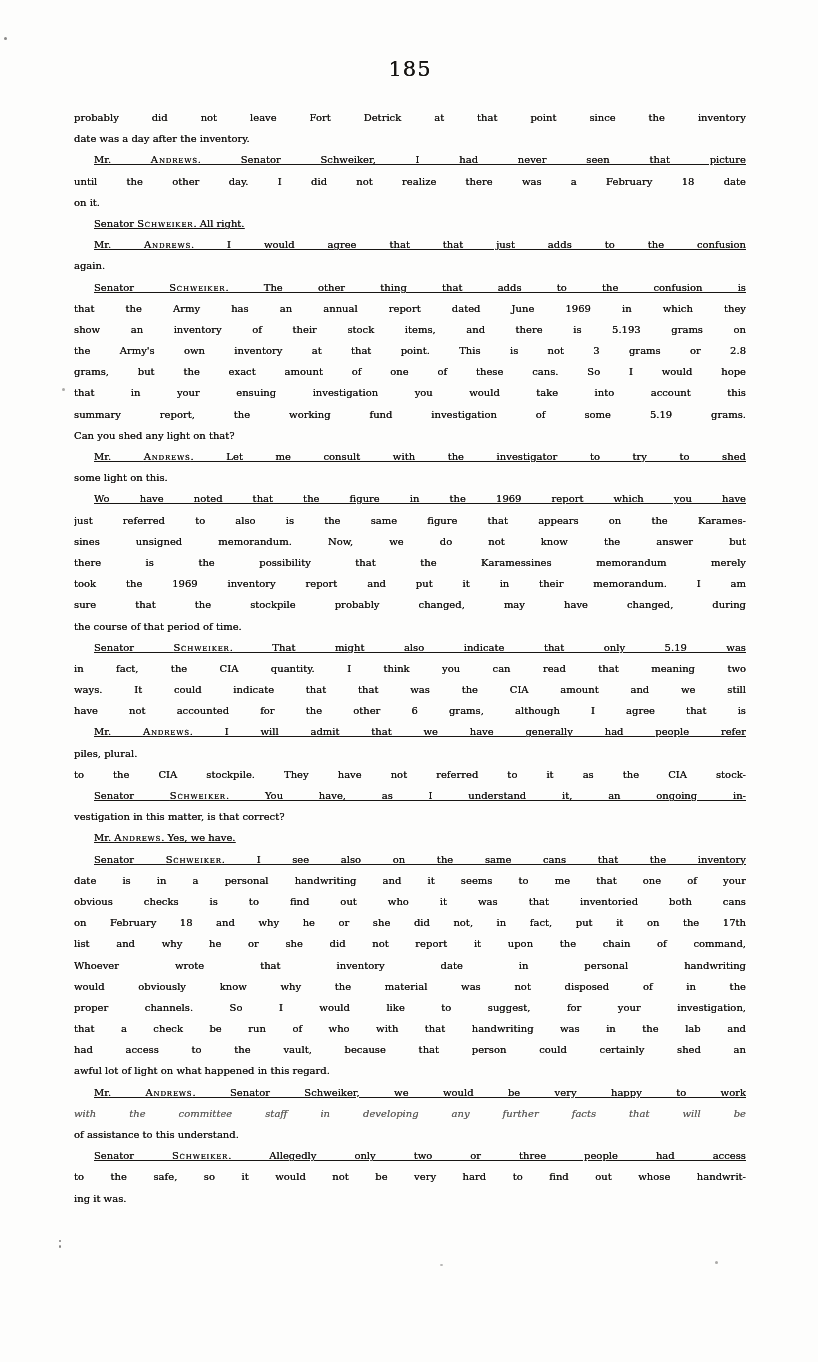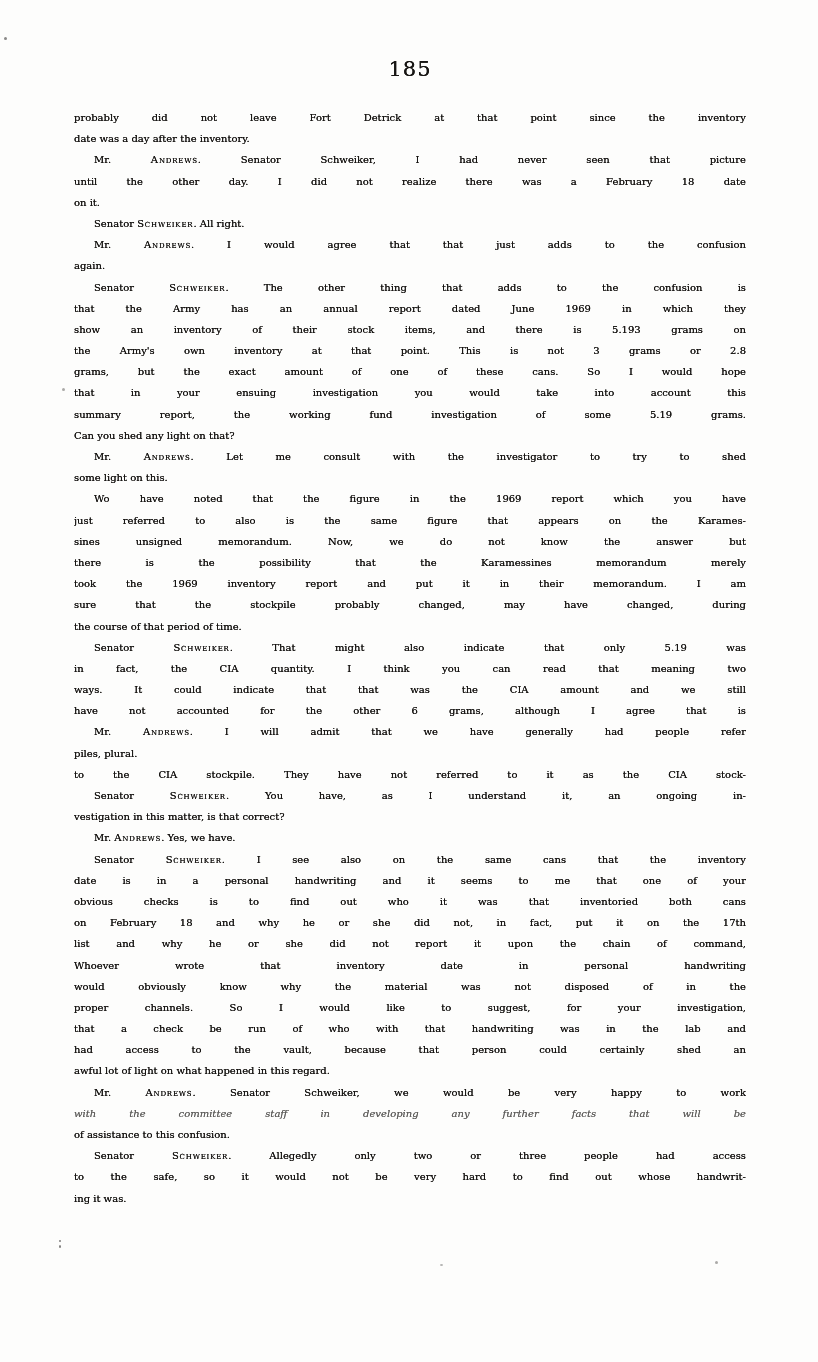--- a/index.html
+++ b/index.html
@@ -43,20 +43,21 @@
   .line {
     text-align: justify;
     text-align-last: justify;
     overflow: hidden;
   }
   .line.last {
     text-align-last: left;
   }
   .line.indent {
     text-indent: 20px;
+    text-decoration: underline;
   }
   .line.faded {
     opacity: 0.68;
     filter: blur(0.35px);
     font-style: italic;
   }
   .sc {
     font-variant: small-caps;
     letter-spacing: 0.8px;
   }
@@ -138,21 +139,21 @@
         <div class="line">Whoever wrote that inventory date in personal handwriting</div>
         <div class="line">would obviously know why the material was not disposed of in the</div>
         <div class="line">proper channels. So I would like to suggest, for your investigation,</div>
         <div class="line">that a check be run of who with that handwriting was in the lab and</div>
         <div class="line">had access to the vault, because that person could certainly shed an</div>
         <div class="line last">awful lot of light on what happened in this regard.</div>
       </div>
       <div>
         <div class="line indent">Mr. <span class="sc">Andrews</span>. Senator Schweiker, we would be very happy to work</div>
         <div class="line faded">with the committee staff in developing any further facts that will be</div>
-        <div class="line last">of assistance to this confusion.</div>
+        <div class="line last">of assistance to this understand.</div>
       </div>
       <div>
         <div class="line indent">Senator <span class="sc">Schweiker</span>. Allegedly only two or three people had access</div>
         <div class="line">to the safe, so it would not be very hard to find out whose handwrit-</div>
         <div class="line last">ing it was.</div>
       </div>
     </div>
 <div class="speck" style="left: 4px; top: 37px; width: 3px; height: 3px; opacity: 0.55;"></div>
     <div class="speck" style="left: 62px; top: 388px; width: 3px; height: 3px; opacity: 0.4;"></div>
     <div class="speck" style="left: 59px; top: 1240px; width: 2px; height: 2px; opacity: 0.6;"></div>

